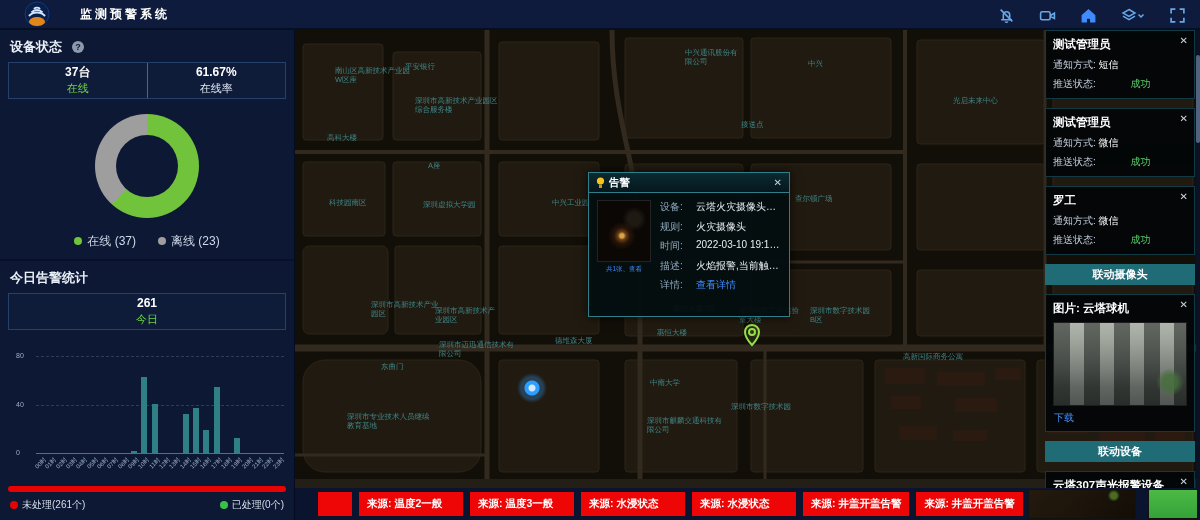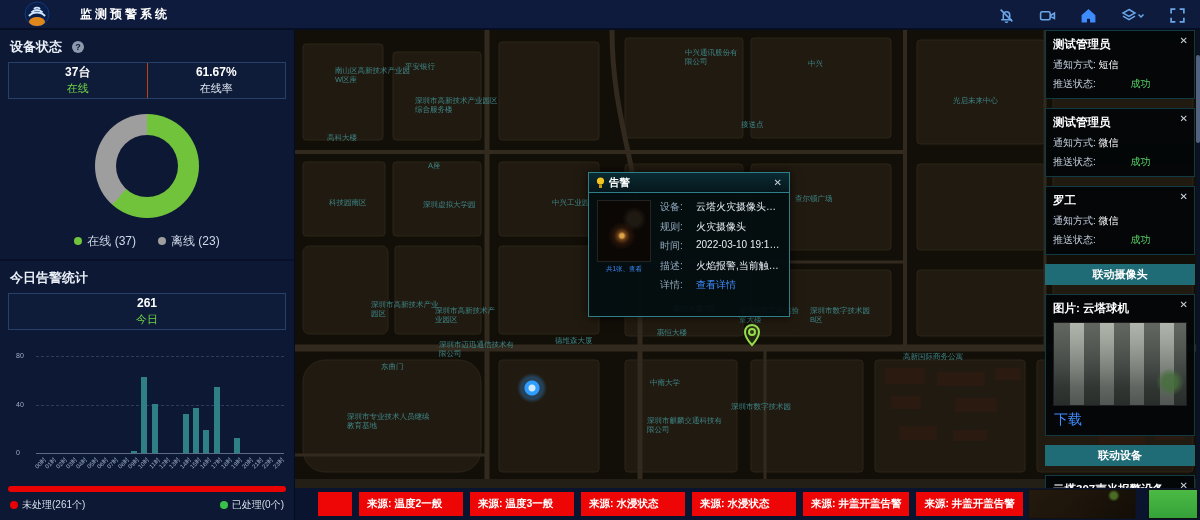--- a/index.html
+++ b/index.html
@@ -77,21 +77,21 @@
   .rcard-title{font-size:11.5px;font-weight:bold;color:#fff;margin:2px 0 6px;padding-right:12px;}
   .rcard-close{position:absolute;top:5px;right:6px;color:#cdd6e2;font-size:10px;cursor:pointer;line-height:1;}
   .rrow{font-size:10px;color:#c6d2e0;margin-bottom:5px;white-space:nowrap;}
   .rv{color:#fff;} .rv.ok{color:#57d065;margin-left:32px;}
   .teal-header{background:#1f6b76;color:#fff;font-size:11px;font-weight:bold;text-align:center;padding:3px 0;flex:0 0 auto;}
   .photo{height:84px;margin:2px 0 5px;border:1px solid #1d1d1d;
     background:
       radial-gradient(circle at 88% 72%,rgba(70,110,60,.85) 0 7px,transparent 14px),
       repeating-linear-gradient(90deg,rgba(25,30,28,.55) 0 16px,rgba(150,155,148,.25) 16px 30px),
       linear-gradient(180deg,#b9beb5 0%,#a3a89f 22%,#8d938b 38%,#6f766f 58%,#4e5450 78%,#3a3f3c 100%);}
-  .download{font-size:14px;color:#3f8cff;cursor:pointer;margin:0 0 4px 1px;}
+  .download{font-size:10px;color:#3f8cff;cursor:pointer;margin:0 0 4px 1px;}
 
   .scrollbar{position:absolute;left:1196px;top:30px;width:4px;height:490px;background:#0a1224;z-index:26;}
   .scroll-thumb{position:absolute;left:0;top:25px;width:4px;height:88px;border-radius:2px;background:#51617e;cursor:pointer;}
 
   
   .bottom-bar{position:absolute;left:295px;top:488px;width:905px;height:32px;background:#0b142e;display:flex;align-items:center;z-index:30;}
   .chips-wrap{display:flex;align-items:center;padding-left:23px;}
   .chip{height:24px;margin-left:7px;background:#ee0505;display:flex;align-items:center;padding:0 8px;min-width:104px;font-weight:bold;font-size:10.5px;color:#fff;white-space:nowrap;cursor:pointer;}
   .chip-empty{min-width:34px;width:34px;padding:0;margin-left:0;}
   .bthumb1{width:108px;height:30px;margin-left:5px;flex:0 0 auto;border:1px solid #111;

